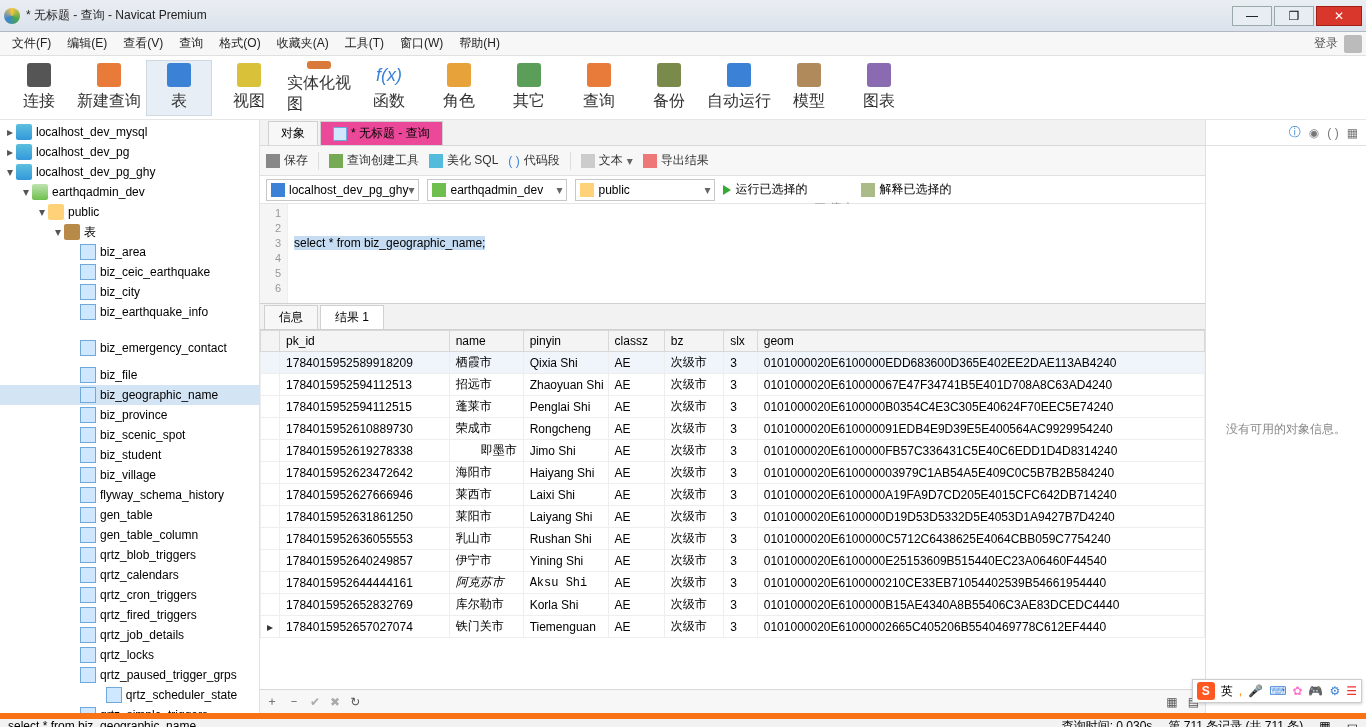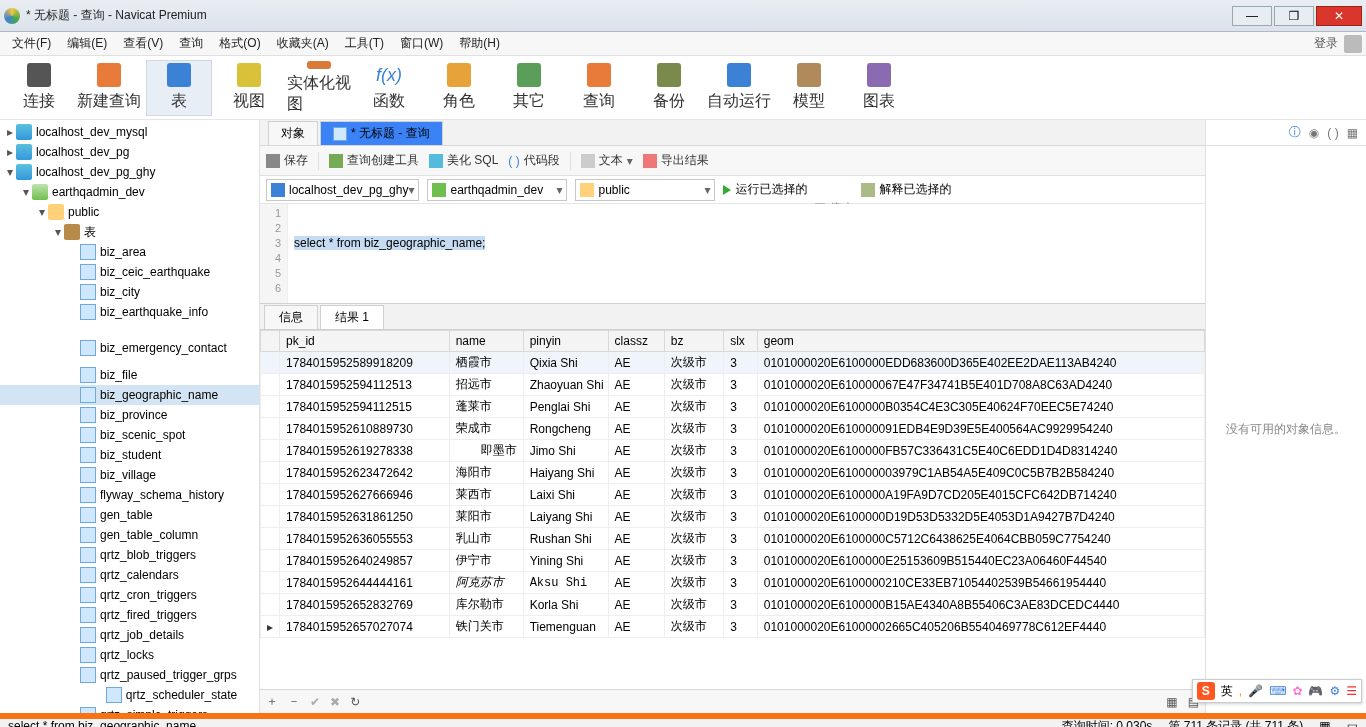--- a/index.html
+++ b/index.html
@@ -29,21 +29,21 @@
 .tree-item .caret { width:12px; text-align:center; color:#555; flex-shrink:0; }
 .icon.db { background:linear-gradient(#bfe3b0,#6fbf4e); border-radius:2px; }
 .icon.schema { background:#ffd27a; border-radius:2px; }
 .icon.folder { background:#b88a4a; border-radius:2px; }
 .icon.table { background:#cfe8ff; border:1px solid #6fa8dc; }
 .icon.conn { background:linear-gradient(#5bc0de,#3498db); border-radius:2px; }
 .content { flex:1; display:flex; }
 .editor-area { flex:1; display:flex; flex-direction:column; border-right:1px solid #e0e0e0; }
 .tabs-row { height:26px; display:flex; align-items:flex-end; background:#f2f2f2; border-bottom:1px solid #d8d8d8; padding-left:8px; }
 .tab { height:24px; padding:0 12px; display:flex; align-items:center; background:#f7f7f7; border:1px solid #d0d0d0; border-bottom:none; margin-right:2px; }
-.tab.active { background:#3b82f6; }
+.tab.active { background:#ec4899; }
 .tab .ticon { width:14px; height:14px; background:#cfe8ff; border:1px solid #6fa8dc; margin-right:4px; }
 .qtoolbar { height:30px; display:flex; align-items:center; background:#f7f7f7; border-bottom:1px solid #e0e0e0; padding:0 6px; gap:10px; }
 .qtoolbar .qbtn { display:flex; align-items:center; gap:4px; color:#333; }
 .qtoolbar .qbtn .qi { width:14px; height:14px; }
 .conn-row { height:28px; display:flex; align-items:center; padding:0 6px; gap:8px; border-bottom:1px solid #e5e5e5; background:#fff; }
 .combo { height:22px; border:1px solid #c8c8c8; display:flex; align-items:center; padding:0 4px; background:#fff; min-width:140px; }
 .combo .ci { width:14px; height:14px; margin-right:4px; }
 .combo .arrow { margin-left:auto; color:#666; }
 .runbtn { display:flex; align-items:center; gap:4px; }
 .runbtn .play { width:0; height:0; border-left:8px solid #3a3; border-top:5px solid transparent; border-bottom:5px solid transparent; }

